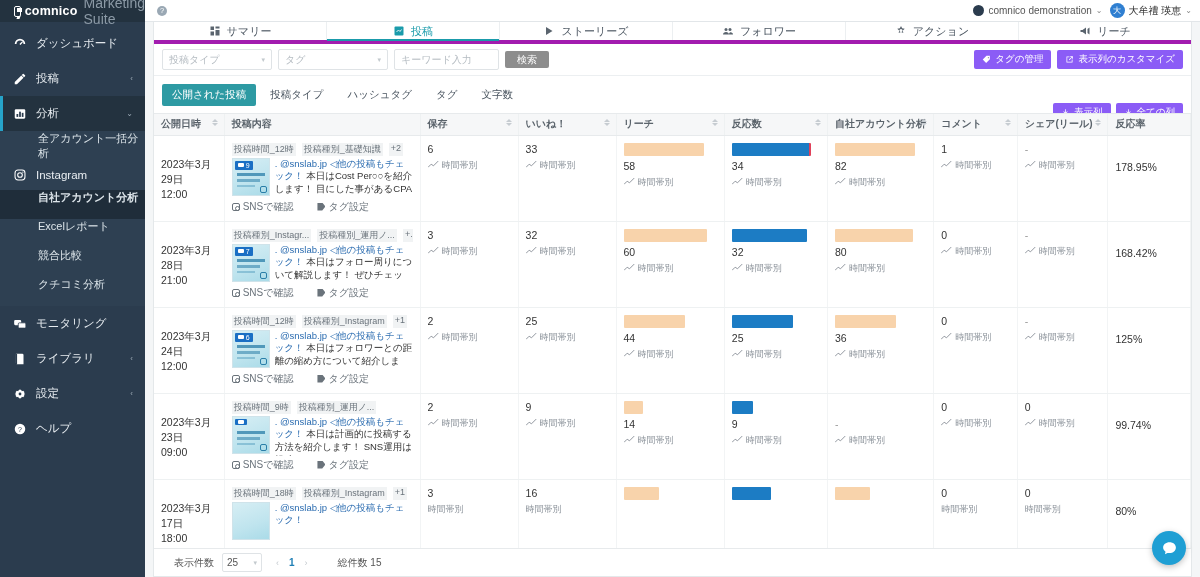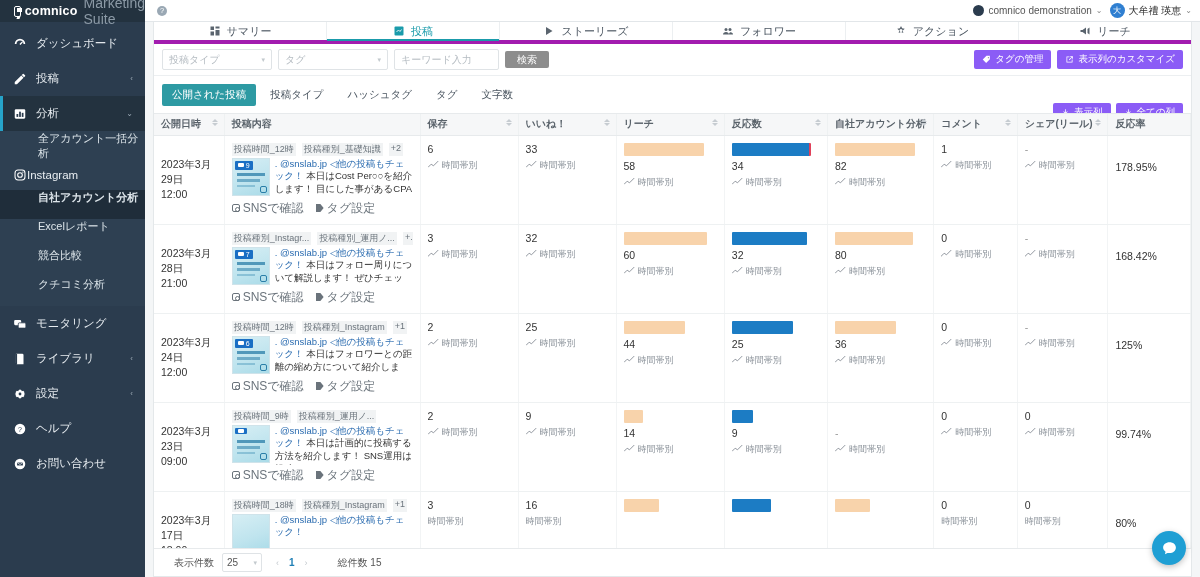--- a/index.html
+++ b/index.html
@@ -31,21 +31,21 @@
   }
   .nav-item .caret{position:absolute;right:12px;font-size:8px;color:#9aa8b4;}
   .nav-item.active-parent{background:#23323f;}
   .nav-item.active-parent:before{content:"";position:absolute;left:0;top:0;bottom:0;width:3px;background:#26a3c9;}
   .nav-sub{background:#2e4052;}
   .nav-sub .sub-item{
     height:29px;display:flex;align-items:flex-start;padding-left:38px;font-size:11px;color:#dde5ea;cursor:pointer;
   }
   .nav-sub .sub-item.selected{background:#1f2d3a;font-weight:bold;}
   .nav-sub .sub-group{
-    height:30px;display:flex;align-items:center;padding-left:13px;font-size:11.5px;color:#e8edf1;cursor:pointer;
+    height:30px;display:flex;align-items:center;padding-left:13px;gap:9px;font-size:11.5px;color:#e8edf1;cursor:pointer;
   }
   .ic{width:14px;height:14px;flex:0 0 14px;display:flex;align-items:center;justify-content:center;}
   .ic svg{width:14px;height:14px;fill:#fff;}
 
   
   #main{flex:1;display:flex;flex-direction:column;min-width:0;background:#f4f6f7;}
   .topbar{height:22px;background:#fff;border-bottom:1px solid #e2e6e9;display:flex;align-items:center;padding:0 8px;}
   .topbar .title{font-size:12px;color:#333;}
   .topbar .qmark{display:inline-block;width:10px;height:10px;border-radius:50%;background:#9aa8b4;color:#fff;font-size:7.5px;line-height:10px;text-align:center;margin-left:4px;vertical-align:1px;}
   .topbar .right{margin-left:auto;display:flex;align-items:center;gap:7px;}
@@ -116,21 +116,21 @@
   .pbody{display:flex;gap:5px;}
   .thumb{width:38px;height:38px;flex:0 0 38px;background:linear-gradient(160deg,#d6eef4 0%,#bfe4ee 60%,#aadbe8 100%);border:1px solid #cfe3ea;position:relative;overflow:hidden;}
   .thumb .badge{position:absolute;left:2px;top:2px;background:#1a6fc4;color:#fff;font-size:7px;padding:1px 3px;display:flex;align-items:center;gap:2px;border-radius:1px;}
   .thumb .badge .camera{width:6px;height:4px;background:#fff;border-radius:1px;display:block;}
   .thumb .l1{position:absolute;left:4px;top:14px;right:4px;height:3px;background:#2a7ea8;opacity:.75;}
   .thumb .l2{position:absolute;left:4px;top:20px;right:9px;height:3px;background:#2a7ea8;opacity:.55;}
   .thumb .l3{position:absolute;left:4px;top:26px;right:14px;height:2px;background:#3d8fb5;opacity:.4;}
   .thumb .ig{position:absolute;right:2px;bottom:2px;width:7px;height:7px;border:1px solid #2a7ea8;border-radius:2px;}
   .ptext{font-size:9.5px;line-height:1.35;color:#2b6cb0;max-height:40px;overflow:hidden;}
   .ptext .dark{color:#333;}
-  .pfoot{display:flex;gap:12px;font-size:12px;color:#6a737b;align-items:center;}
+  .pfoot{display:flex;gap:24px;font-size:10px;color:#6a737b;align-items:center;}
   .pfoot .mi{display:inline-flex;align-items:center;gap:3px;}
   .igsq{width:8px;height:8px;border:1px solid #6a737b;border-radius:2px;display:inline-block;position:relative;}
   .igsq:after{content:"";position:absolute;left:2px;top:2px;width:3px;height:3px;border:1px solid #6a737b;border-radius:50%;}
   .tagic{width:8px;height:8px;display:inline-block;background:#6a737b;clip-path:polygon(0 0,60% 0,100% 50%,60% 100%,0 100%);}
 
   .metric{display:flex;flex-direction:column;gap:4px;}
   .bar{height:13px;border-radius:1px;}
   .bar.peach{background:#f8d3ab;}
   .bar.blue{background:#1c7cc4;}
   .bar.blue.edge{border-right:2px solid #e0415a;}
@@ -256,30 +256,20 @@
         <span class="caret">‹</span>
       </div>
       <div class="nav-item">
         <span class="ic">
             <svg viewBox="0 0 24 24">
               <circle cx="12" cy="12" r="9" fill="#fff"></circle>
               <text x="12" y="16.5" font-size="12" text-anchor="middle" fill="#2b3c4e" font-family="sans-serif">?</text>
             </svg>
           </span>
         <span>ヘルプ</span>
-      </div>
-      <div class="nav-item">
-        <span class="ic">
-            <svg viewBox="0 0 24 24">
-              <circle cx="12" cy="12" r="9" fill="#fff"></circle>
-              <path d="M7 9.5h10v5H7z" fill="#2b3c4e"></path>
-              <path d="M7 9.5l5 3.4 5-3.4" fill="none" stroke="#fff" stroke-width="1.1"></path>
-            </svg>
-          </span>
-        <span>お問い合わせ</span>
       </div>
     </div>
   </div>
 
   <div id="main">
 
     <div class="topbar">
       <span class="qmark">?</span>
       <div class="right">
         <div class="acct">

